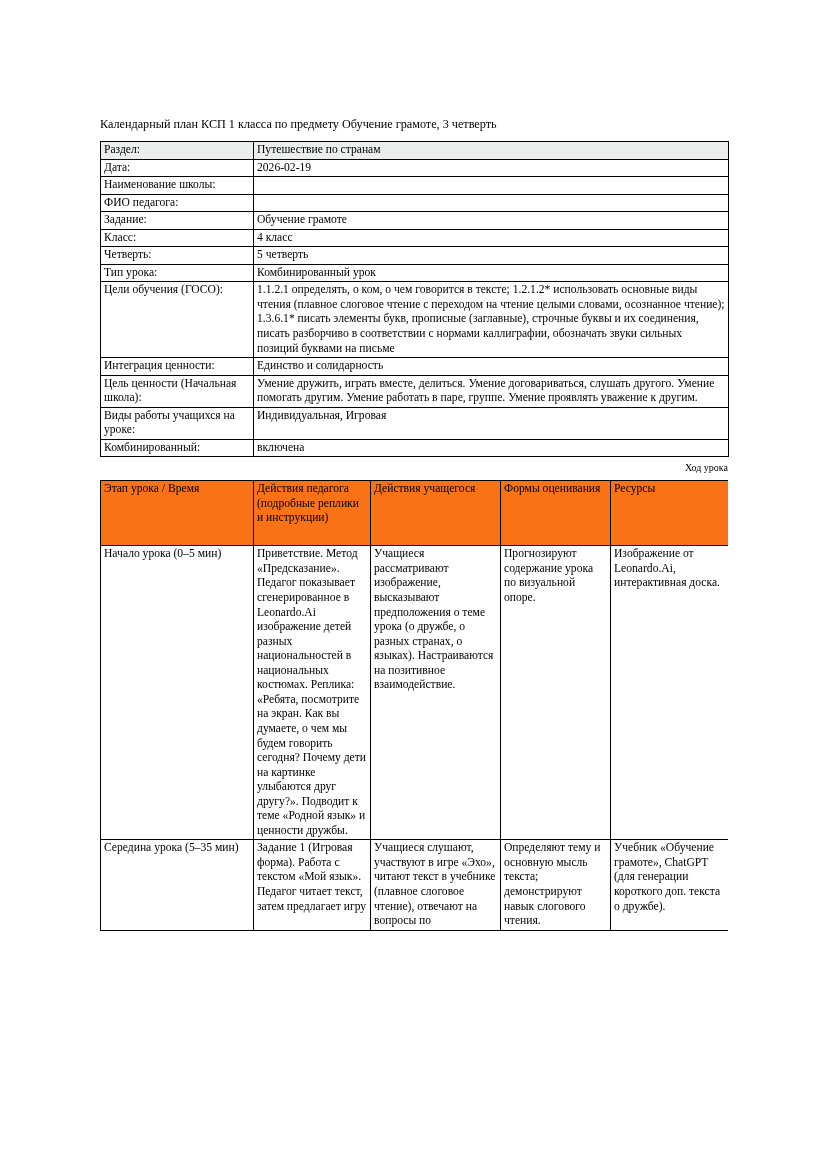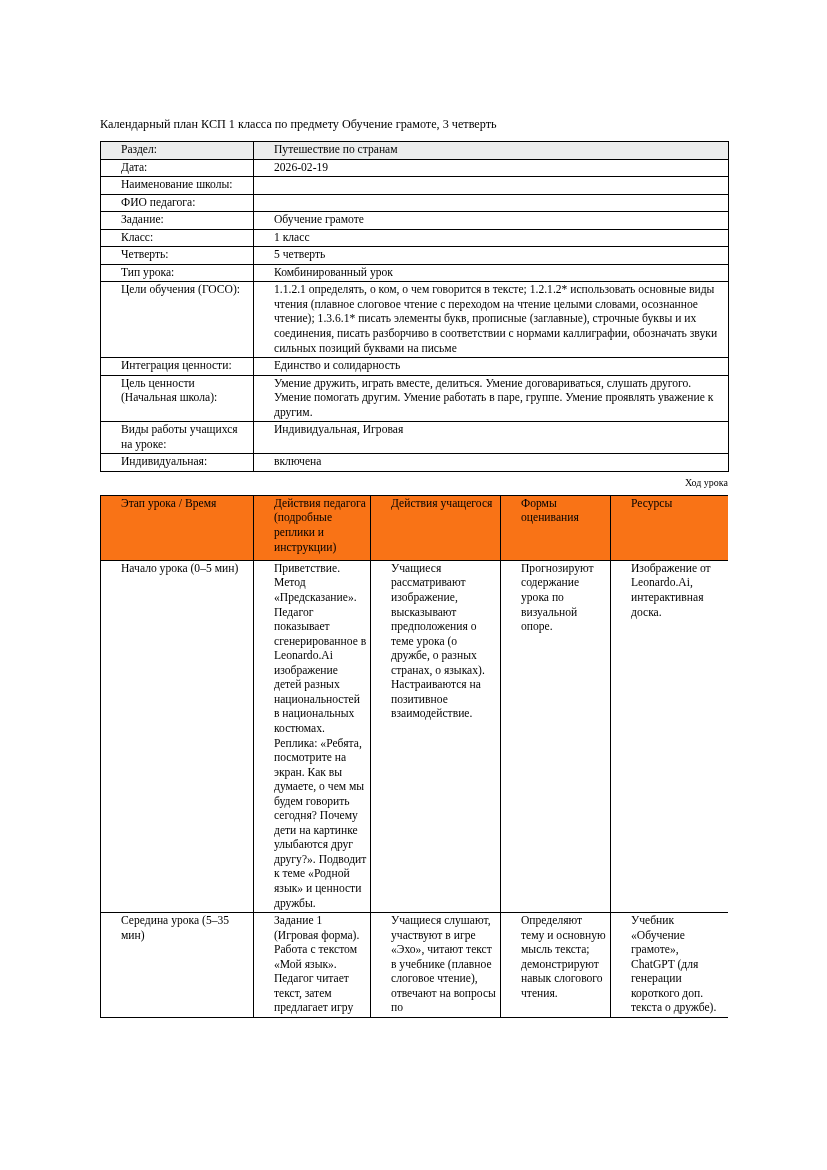--- a/index.html
+++ b/index.html
@@ -44,21 +44,21 @@
   }
   table {
     border-collapse: collapse;
     table-layout: fixed;
     width: 628px;
     border: 1px solid #000000;
   }
   table td, table th {
     border: 1px solid #000000;
     vertical-align: top;
-    padding: 1px 3px 1px 20px;
+    padding: 1px 3px 1px 3px;
     font-size: 11.6px;
     line-height: 14.55px;
     font-weight: normal;
     text-align: left;
     word-wrap: break-word;
     overflow-wrap: break-word;
     hyphens: none;
   }
   
   #info-table col.c1 { width: 153px; }
@@ -112,21 +112,21 @@
         <tr>
           <td>ФИО педагога:</td>
           <td></td>
         </tr>
         <tr>
           <td>Задание:</td>
           <td>Обучение грамоте</td>
         </tr>
         <tr>
           <td>Класс:</td>
-          <td>1 класс</td>
+          <td>4 класс</td>
         </tr>
         <tr>
           <td>Четверть:</td>
           <td>5 четверть</td>
         </tr>
         <tr>
           <td>Тип урока:</td>
           <td>Комбинированный урок</td>
         </tr>
         <tr>
@@ -139,21 +139,21 @@
         </tr>
         <tr>
           <td>Цель ценности (Начальная школа):</td>
           <td>Умение дружить, играть вместе, делиться. Умение договариваться, слушать другого. Умение помогать другим. Умение работать в паре, группе. Умение проявлять уважение к другим.</td>
         </tr>
         <tr>
           <td>Виды работы учащихся на уроке:</td>
           <td>Индивидуальная, Игровая</td>
         </tr>
         <tr>
-          <td>Индивидуальная:</td>
+          <td>Комбинированный:</td>
           <td>включена</td>
         </tr>
       </tbody>
     </table>
 
     <p class="section-label">Ход урока</p>
 
     <div class="flow-wrap">
       <table id="flow-table">
         <colgroup>

